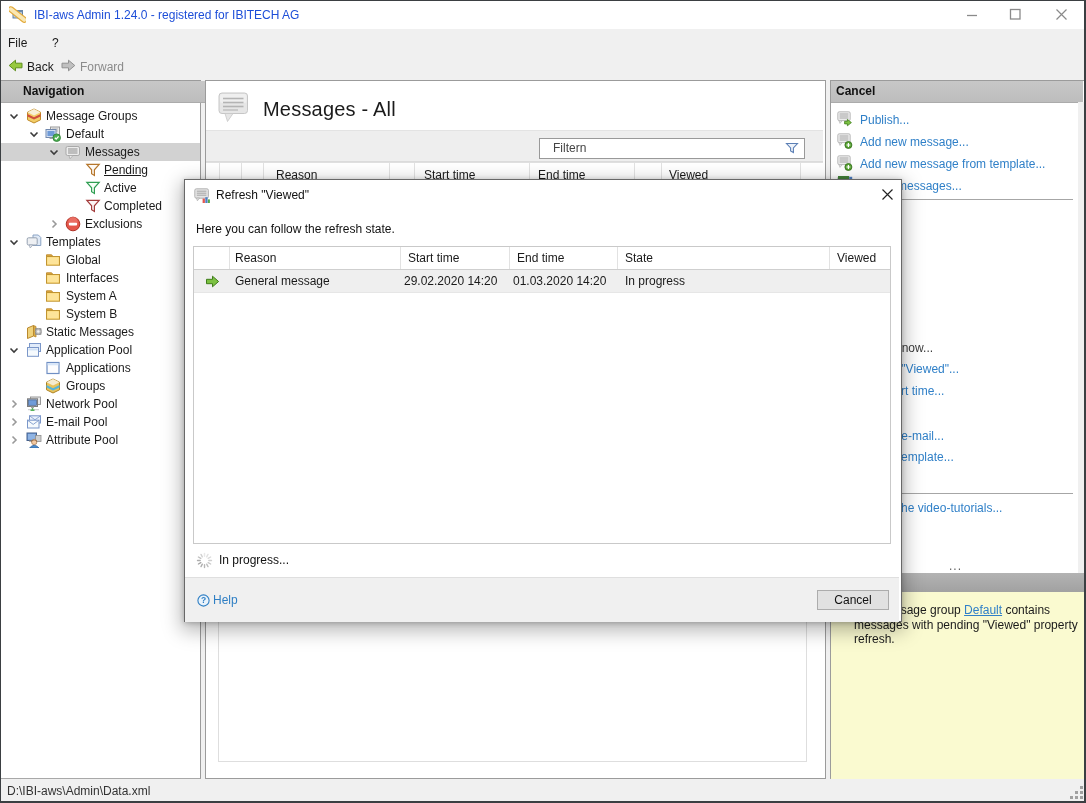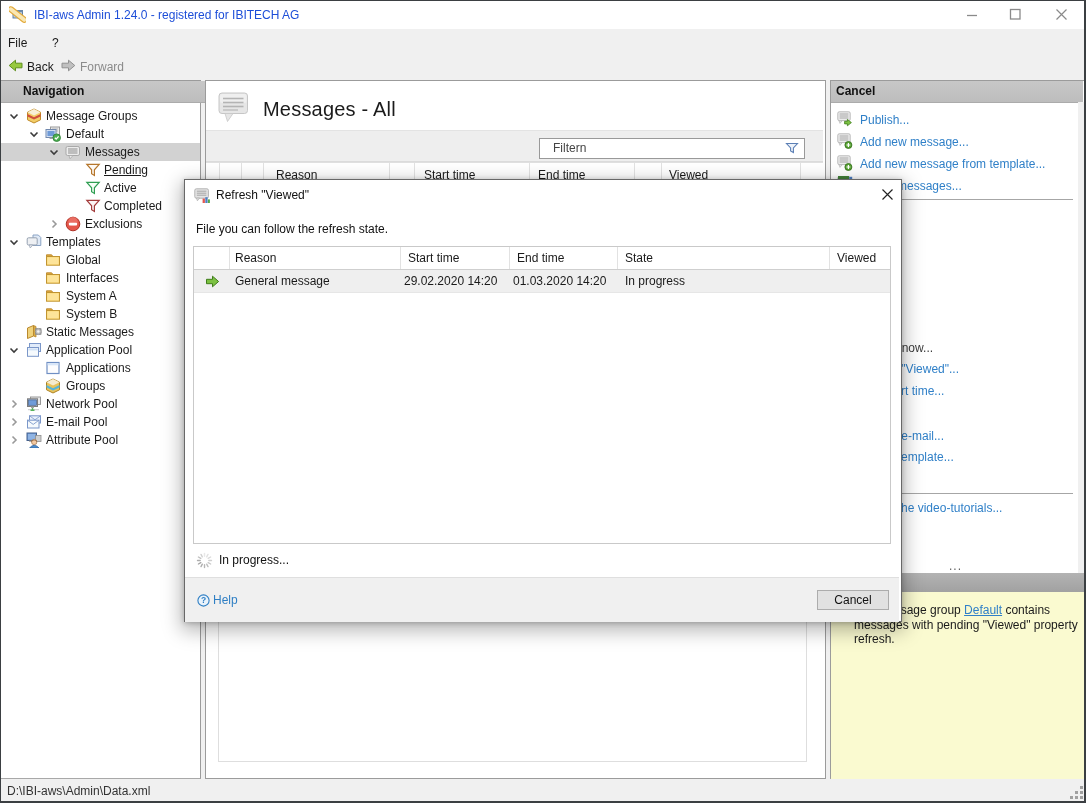--- a/index.html
+++ b/index.html
@@ -395,21 +395,21 @@
   <line x1="2.8" y1="8.2" x2="12.4" y2="8.2" stroke="#9f9f9f" stroke-width="0.9"></line>
   <polygon points="2.4,11 5.6,11 3.4,13.8" fill="#e4e4e4" stroke="#adadad" stroke-width="0.7"></polygon>
   <rect x="8.6" y="11.6" width="2.3" height="4.4" fill="#e2574f"></rect>
   <rect x="11.3" y="10.2" width="2.3" height="5.8" fill="#4d7fc4"></rect>
   <rect x="13.9" y="12.4" width="2" height="3.6" fill="#57a847"></rect>
  </svg>
  <div class="a" style="left:31px;top:7px;line-height:16px;color:#111;">Refresh "Viewed"</div>
  <svg class="a" style="left:696px;top:8px" width="13" height="13" viewBox="0 0 13 13">
       <path d="M1.5 1.5 L11.5 11.5 M11.5 1.5 L1.5 11.5" stroke="#222" stroke-width="1.15"></path>
     </svg>
- <div class="a" style="left:11px;top:41px;line-height:16px;color:#111;">File you can follow the refresh state.</div>
+ <div class="a" style="left:11px;top:41px;line-height:16px;color:#111;">Here you can follow the refresh state.</div>
 
  <div class="a" style="left:8px;top:66px;width:698px;height:298px;border:1px solid #c9c9c9;box-sizing:border-box;background:#fff;">
    <div class="a" style="left:0;top:22px;width:696px;height:1px;background:#cfcfcf;"></div>
    <div class="vline" style="left:35px;top:0;height:22px;"></div>
    <div class="vline" style="left:206px;top:0;height:22px;"></div>
    <div class="vline" style="left:315px;top:0;height:22px;"></div>
    <div class="vline" style="left:423px;top:0;height:22px;"></div>
    <div class="vline" style="left:635px;top:0;height:22px;"></div>
    <div class="hdr12" style="left:41px;top:3px;">Reason</div>
    <div class="hdr12" style="left:214px;top:3px;">Start time</div>

